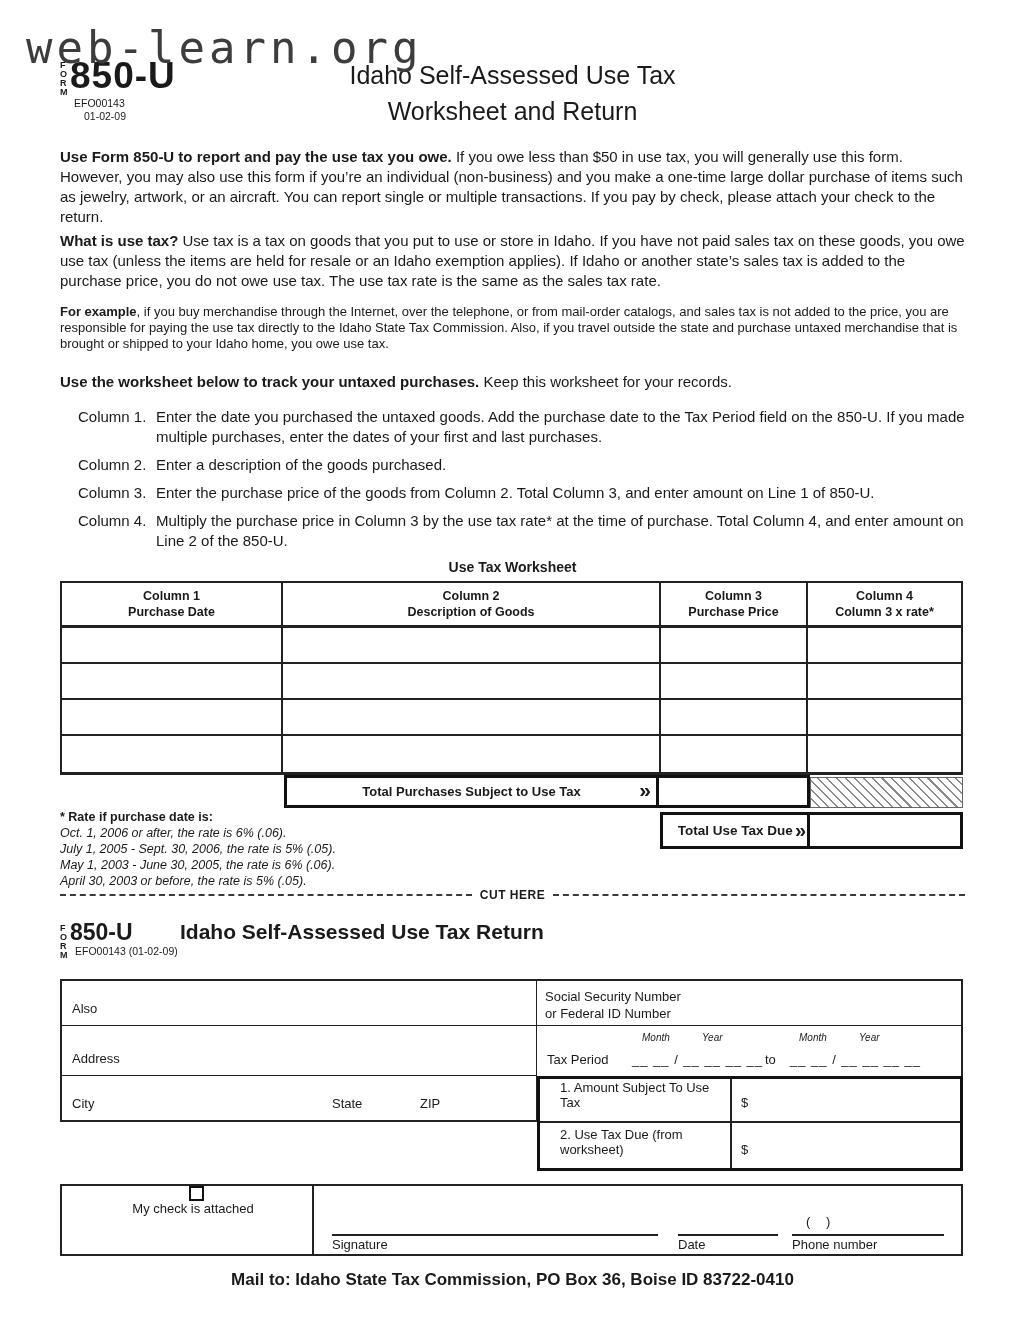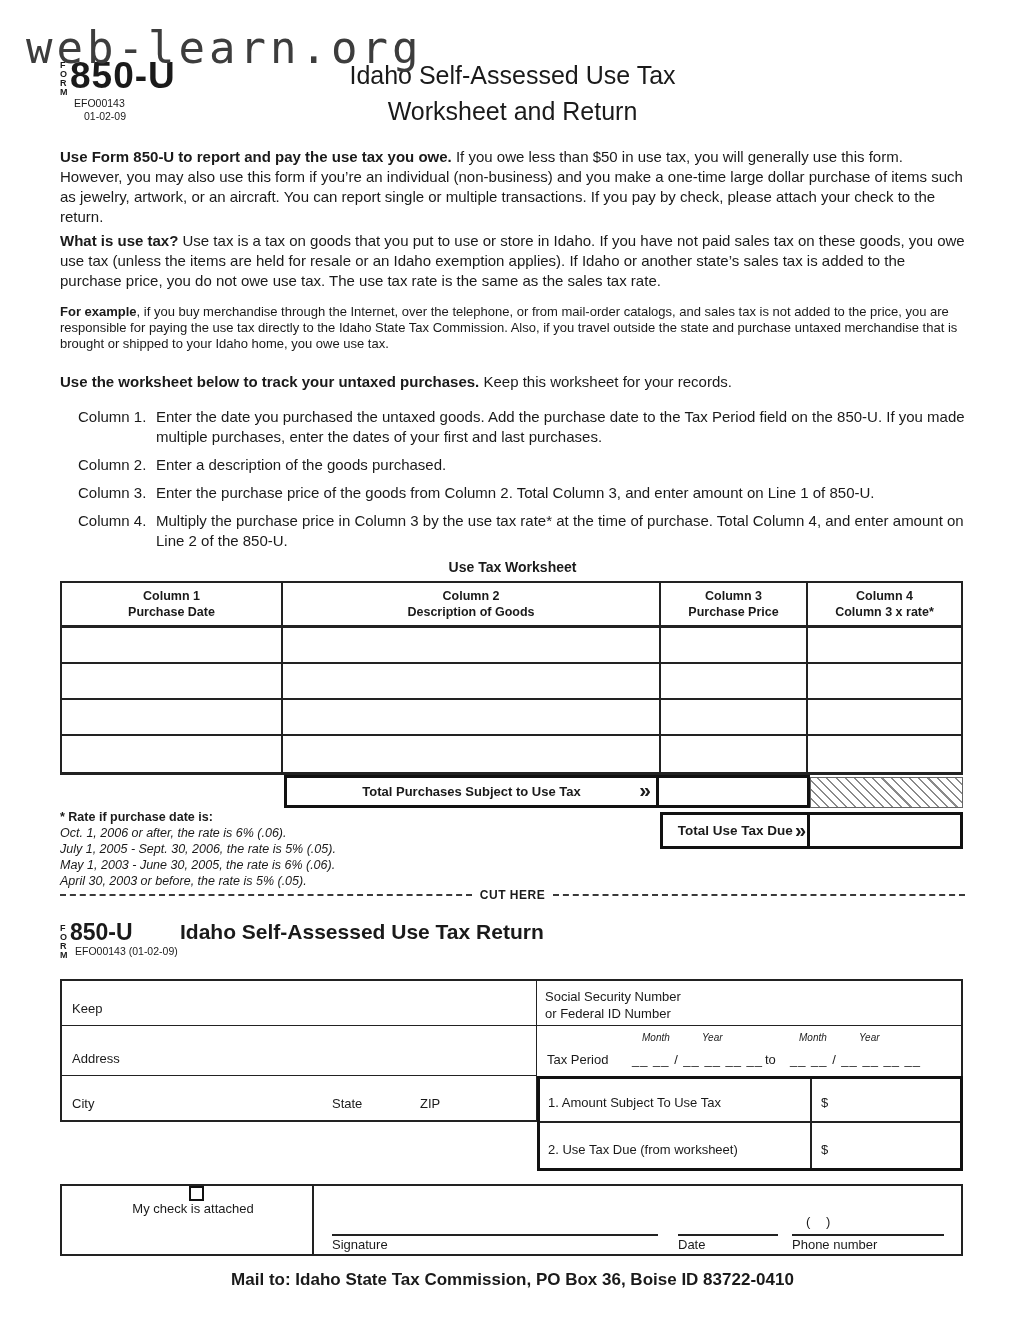--- a/index.html
+++ b/index.html
@@ -106,21 +106,21 @@
   .my.m1 { left: 105px; } .my.y1 { left: 165px; } .my.m2 { left: 262px; } .my.y2 { left: 322px; }
   .tp-text { position: absolute; bottom: 9px; }
   .tpt-label { left: 10px; }
   .tpt-d1 { left: 95px; letter-spacing: 1px; }
   .tpt-to { left: 228px; }
   .tpt-d2 { left: 253px; letter-spacing: 1px; }
 
   .amounts-box { left: 477px; top: 97px; width: 426px; height: 95px; border: 3px solid #111; }
   .am-row { display: flex; height: 45px; }
   .am-row.first { border-bottom: 2px solid #222; height: 44px; }
-  .am-label { width: 272px; border-right: 2px solid #222; display: flex; align-items: flex-end; padding: 0 0 11px 8px; }
+  .am-label { width: 192px; border-right: 2px solid #222; display: flex; align-items: flex-end; padding: 0 0 11px 20px; }
   .am-value { flex: 1; display: flex; align-items: flex-end; padding: 0 0 11px 9px; }
 
   
   .check-grid { position: relative; margin: 13px 60px 0; width: 903px; height: 72px; border: 2px solid #222; }
   .cg-left { position: absolute; left: 0; top: 0; width: 252px; height: 100%; border-right: 2px solid #222;
     display: flex; align-items: center; flex-direction: column; }
   .checkbox { width: 15px; height: 15px; border: 2px solid #111; margin-left: 18px; background: #fff; }
   .check-label { font-size: 13px; margin-left: 12px; }
   .cg-right { position: absolute; left: 254px; top: 0; right: 0; height: 100%; }
   .sig-line { position: absolute; border-top: 2px solid #222; height: 0; }
@@ -264,21 +264,21 @@
     <div class="rh-form-id">
       <div class="vert-form">FORM</div>
       <div class="rh-num">850-U</div>
     </div>
     <div class="rh-title">Idaho Self-Assessed Use Tax Return</div>
     <div class="rh-efo">EFO00143 (01-02-09)</div>
   </div>
 
   <div class="return-grid">
     <div class="rg-cell cell-name">
-      <span class="field-label">Keep</span>
+      <span class="field-label">Also</span>
     </div>
     <div class="rg-cell cell-ssn">
       <div>Social Security Number</div>
       <div>or Federal ID Number</div>
     </div>
     <div class="rg-cell cell-addr">
       <span class="field-label">Address</span>
     </div>
     <div class="rg-cell cell-tax">
       <span class="my m1">Month</span>

